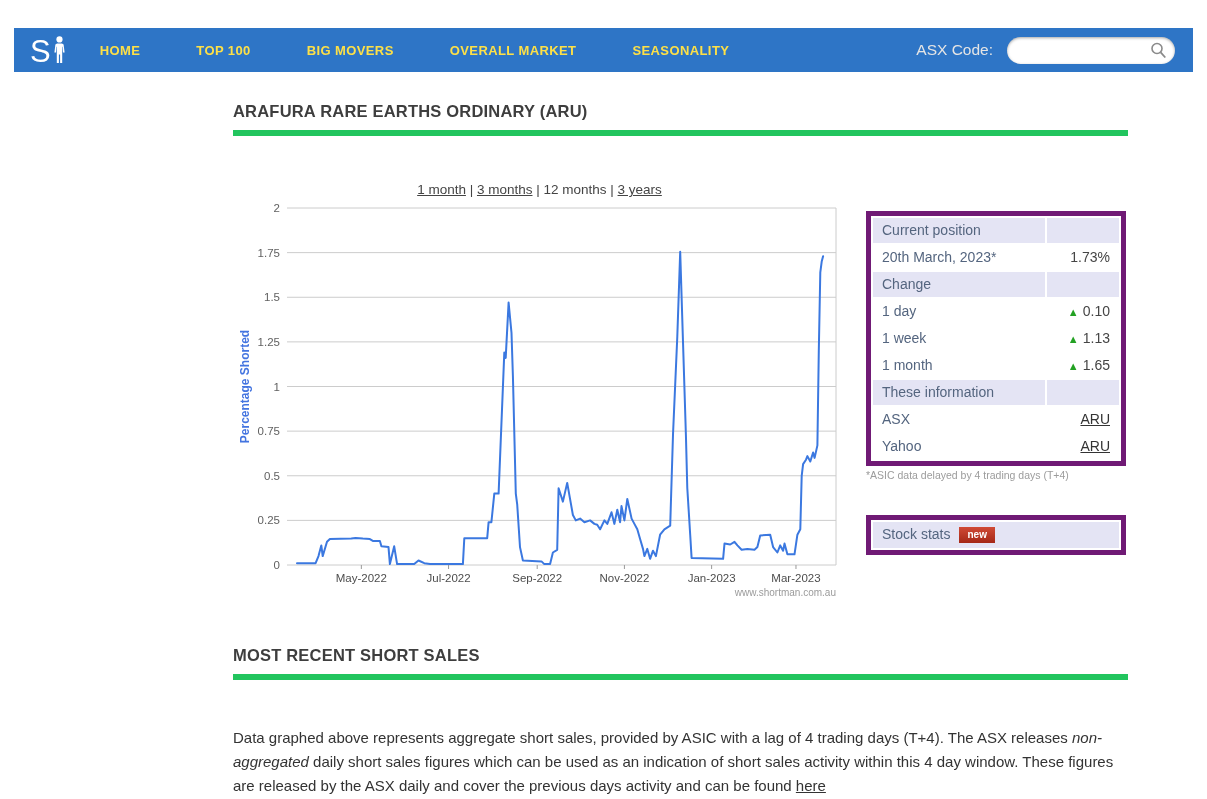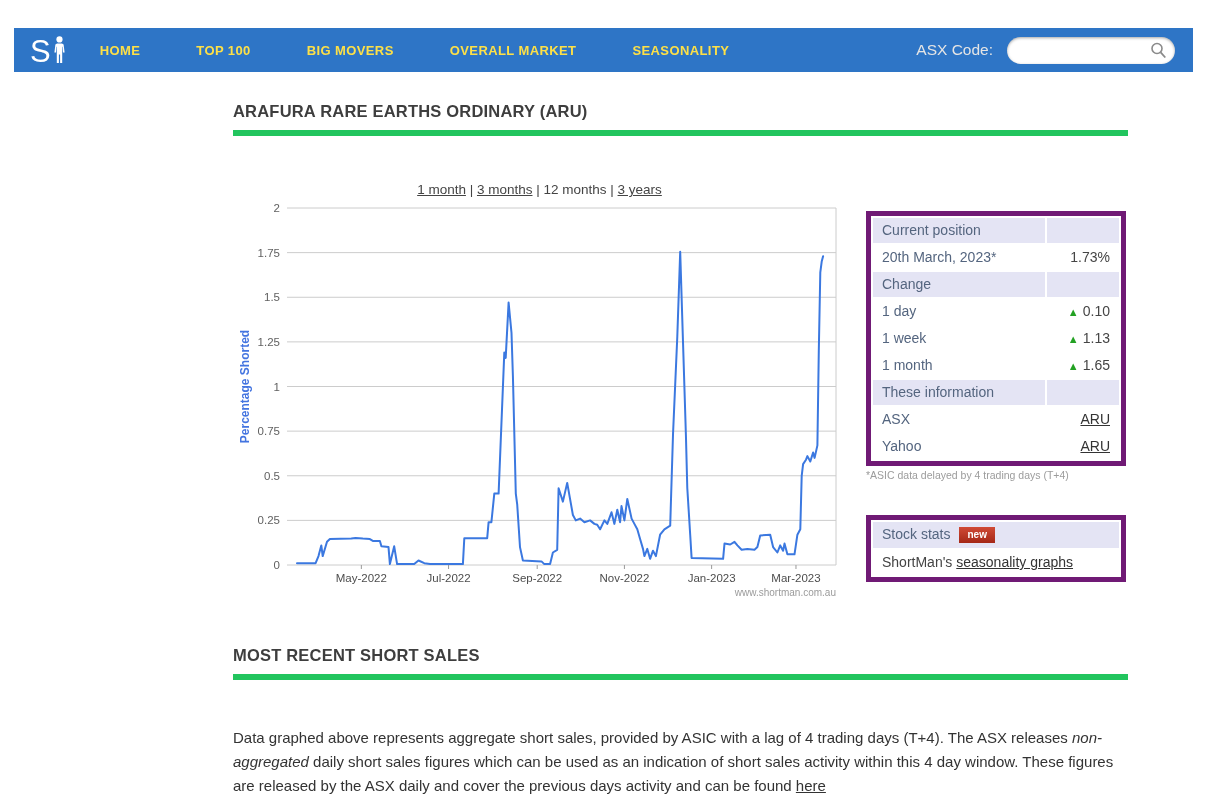--- a/index.html
+++ b/index.html
@@ -166,25 +166,20 @@
       <div class="table-footnote">*ASIC data delayed by 4 trading days (T+4)</div>
 
       <div class="stats-wrap">
         <table class="info-table">
             <tbody>
           <tr class="hrow">
             <td>
               <span>Stock stats</span><span class="new-badge">new</span>
             </td>
           </tr>
-          <tr class="drow">
-            <td class="stats-link-cell">
-              <span>ShortMan's </span><a class="tbl-link">seasonality graphs</a>
-            </td>
-          </tr>
         </tbody>
           </table>
       </div>
     </div>
   </div>
 
   <h2 class="section-title" style="margin-top:42px;">MOST RECENT SHORT SALES</h2>
 
   <p class="body-text">
     <span>Data graphed above represents aggregate short sales, provided by ASIC with a lag of 4 trading days (T+4). The ASX releases </span><span class="ital">non-aggregated</span><span> daily short sales figures which can be used as an indication of short sales activity within this 4 day window. These figures are released by the ASX daily and cover the previous days activity and can be found </span><a>here</a>

